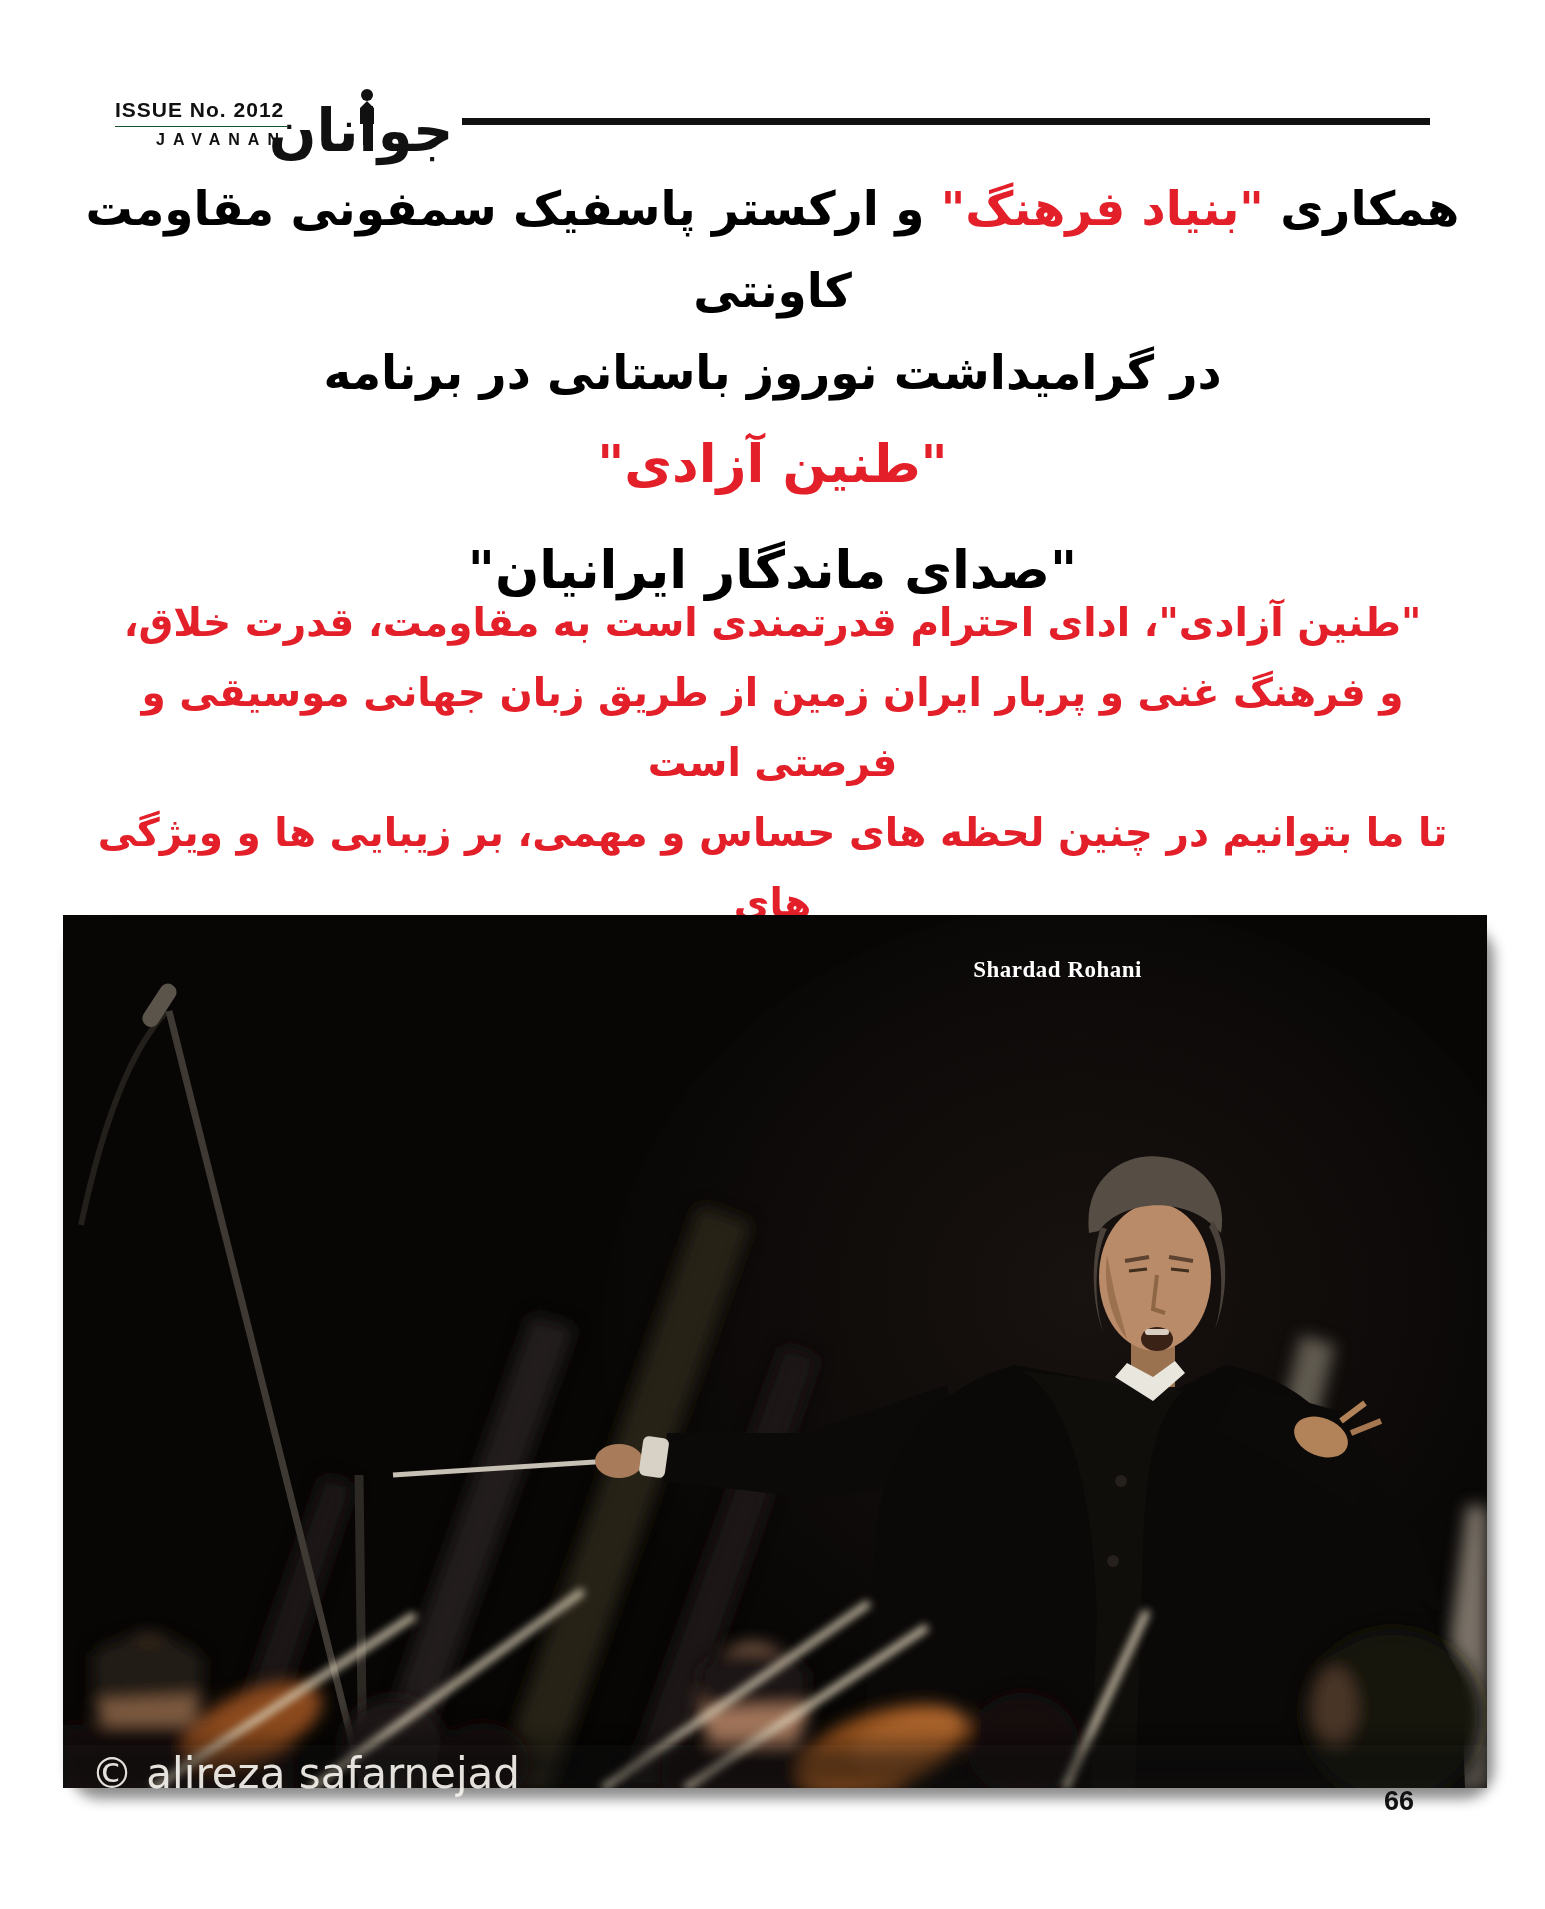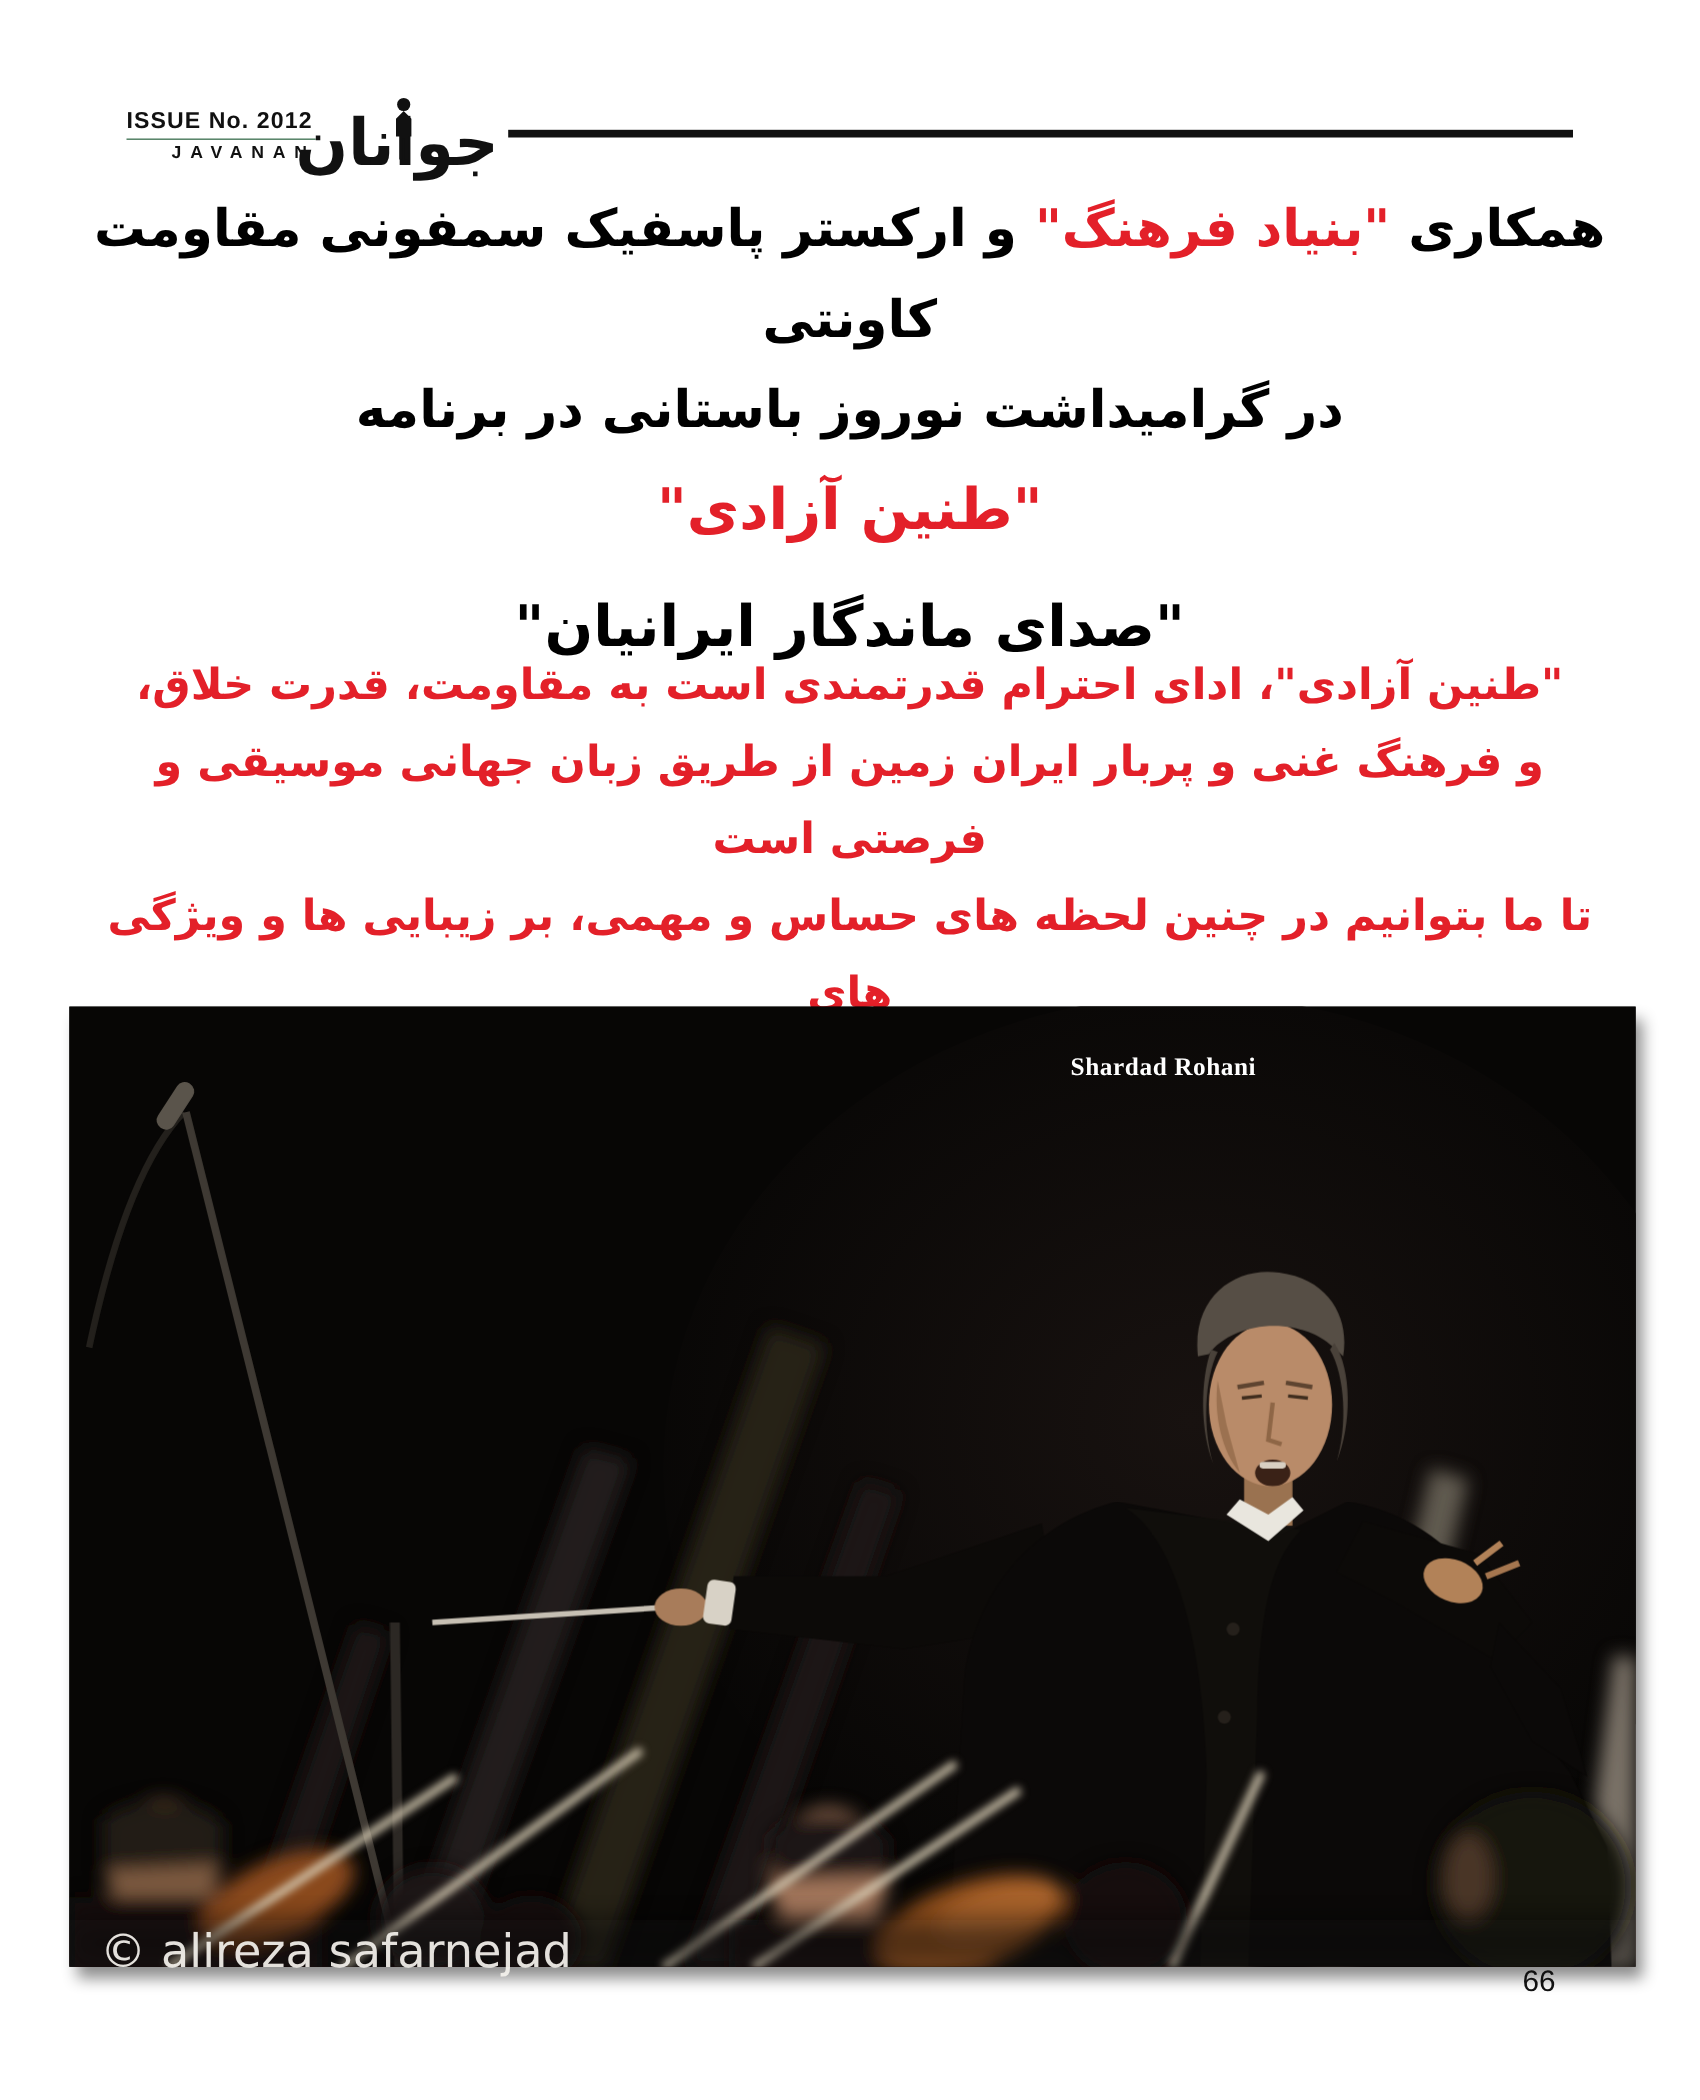--- a/index.html
+++ b/index.html
@@ -56,38 +56,39 @@
     direction:rtl; text-align:center;
     font-weight:bold; font-size:39px; line-height:70px;
     color:#e32029;
   }
 
   
   .photo {
     position:absolute; left:63px; top:915px; width:1424px; height:873px;
     background:#070605;
     box-shadow:7px 11px 13px rgba(0,0,0,0.45);
+    border-radius:30px;
   }
   .photo svg { display:block; width:100%; height:100%; }
   .photo-caption {
     position:absolute; top:42px; right:345px;
     font-family:"Liberation Serif", serif; font-weight:bold;
     font-size:23px; color:#ffffff; letter-spacing:.5px; white-space:nowrap;
   }
   .photo-credit {
     position:absolute; left:16px; top:834px;
     font-family:"DejaVu Sans", sans-serif;
     font-size:42px; color:#f4f1ec; opacity:.93; white-space:nowrap;margin-left:12px;
   }
 
   
   .page-number {
     position:absolute; left:1384px; top:1786px;
     font-family:"Liberation Sans", sans-serif;
-    font-weight:normal; font-size:27px; color:#111;
+    font-weight:bold; font-size:27px; color:#111;
   }
 </style>
 </head>
 <body>
 
 <div class="page">
 
   <div class="masthead">
     <div class="issue-label">ISSUE No. 2012</div>
     <div class="magazine-name">JAVANAN</div>

